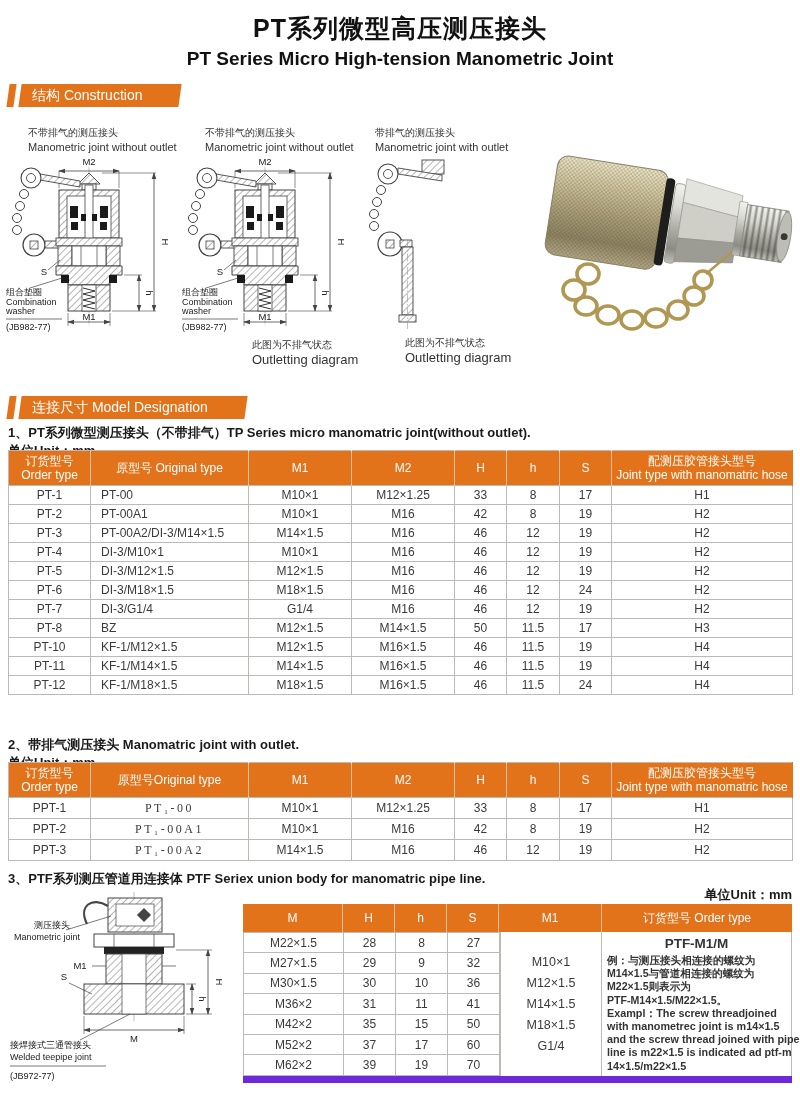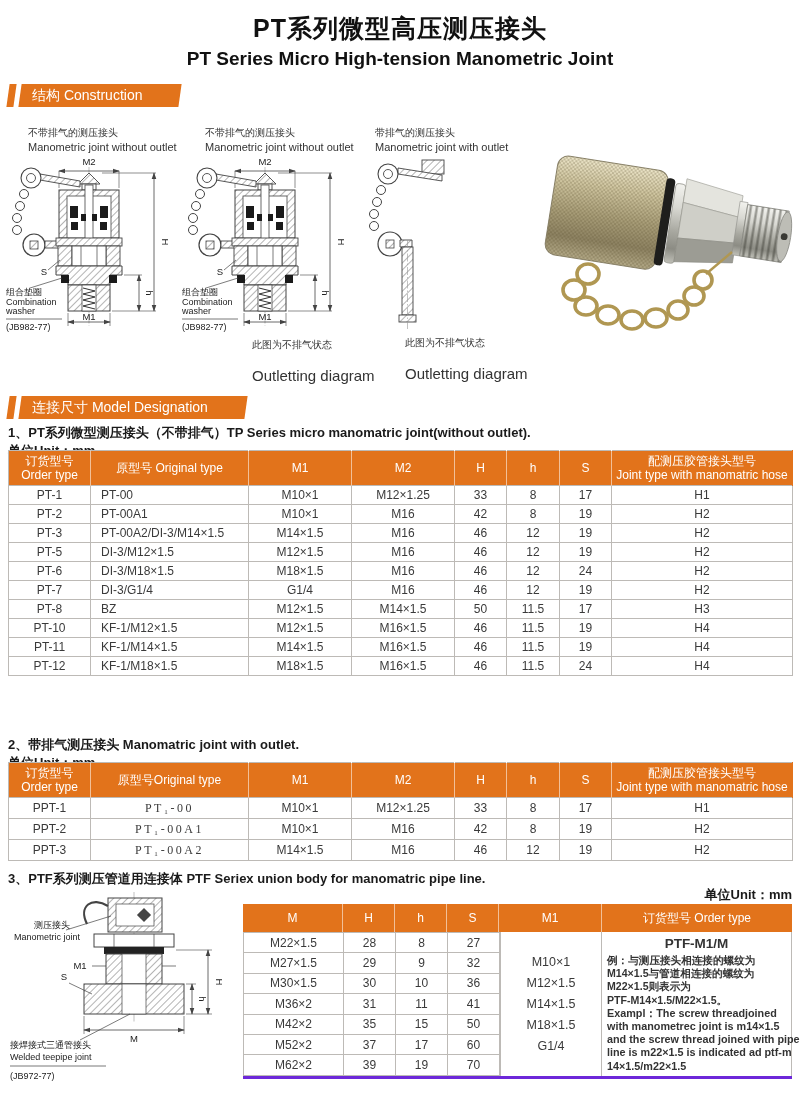--- a/index.html
+++ b/index.html
@@ -23,21 +23,21 @@
                   padding:0 38px 0 12px; transform:skewX(-8deg); white-space:nowrap; }
   .banner .body span { display:inline-block; transform:skewX(8deg); }
 
   
   .construction { position:absolute; top:112px; left:0; width:800px; height:286px; }
   .diag-cap { position:absolute; color:#333; }
   .diag-cap .cn { font-size:10px; }
   .diag-cap .en { font-size:11px; margin-top:1px; }
   .outlet-cap { position:absolute; color:#333; }
   .outlet-cap .cn { font-size:10px; }
-  .outlet-cap .en { font-size:15px; margin-top:15px; }
+  .outlet-cap .en { font-size:13px; margin-top:0; }
   svg text.dt  { font-size:9.5px; fill:#222; font-family:"Liberation Sans",sans-serif; }
   svg text.dt9 { font-size:9px;  fill:#222; font-family:"Liberation Sans",sans-serif; }
 
   
   .note-row { position:absolute; left:8px; width:784px; display:flex; justify-content:space-between;flex-direction:column; }
   .note-row .note, .note-row .unit, .unit3, .note3 { font-size:13px; font-weight:700; color:#1a1a1a; }
 
   
   table.spec { position:absolute; left:8px; border-collapse:collapse; table-layout:fixed;
                width:784px; font-size:12px; color:#3a3a3a; border:1px solid #bdbab6; }
@@ -57,21 +57,21 @@
   .s3-left { width:235px; }
   .s3-right { width:549px; }
   .unit3 { display:block; text-align:right; height:18px; }
   .t3 { width:549px; font-size:12px; color:#3a3a3a; }
   .t3-head { display:flex; background:var(--accent); color:#fff; height:28px; }
   .t3-head div { display:flex; align-items:center; justify-content:center;
                  border-right:1px solid rgba(255,255,255,.55); font-size:12px; }
   .t3-head div:last-child { border-right:none; }
   .w-m{width:100px;} .w-H{width:52px;} .w-h{width:52px;} .w-S{width:52px;}
   .w-m1{width:103px;} .w-ord{width:190px;}
-  .t3-body { display:flex; border-bottom:3px solid #6d28d9; }
+  .t3-body { display:flex; border-bottom:7px solid #6d28d9; }
   .t3-body table { border-collapse:collapse; table-layout:fixed; width:256px; }
   .t3-body td { border:1px solid #bdbab6; height:19px; text-align:center; line-height:18px; }
   .m1col { width:103px; border-right:1px solid #bdbab6; border-left:1px solid #bdbab6;
            display:flex; flex-direction:column; justify-content:center; gap:7px;
            text-align:center; font-size:12.5px; }
   .ordcol { width:190px; padding:3px 5px; border-right:1px solid #bdbab6; }
   .ordcol .ttl { text-align:center; font-size:13.5px; font-weight:700; color:#333; margin:1px 0 3px; }
   .ordcol .ln { font-size:10.6px; line-height:13.2px; white-space:nowrap; font-weight:600; color:#333; }
   .ordcol .ln.en { font-size:10.8px; }
 </style>
@@ -314,20 +314,30 @@
         <td>M16</td>
       <td>42</td>
         <td>8</td>
       <td>19</td>
         <td>H2</td>
     </tr>
       <tr>
       <td>PT-3</td>
         <td class="left">PT-00A2/DI-3/M14×1.5</td>
       <td>M14×1.5</td>
+        <td>M16</td>
+      <td>46</td>
+        <td>12</td>
+      <td>19</td>
+        <td>H2</td>
+    </tr>
+      <tr>
+      <td>PT-4</td>
+        <td class="left">DI-3/M10×1</td>
+      <td>M10×1</td>
         <td>M16</td>
       <td>46</td>
         <td>12</td>
       <td>19</td>
         <td>H2</td>
     </tr>
       <tr>
       <td>PT-5</td>
         <td class="left">DI-3/M12×1.5</td>
       <td>M12×1.5</td>

